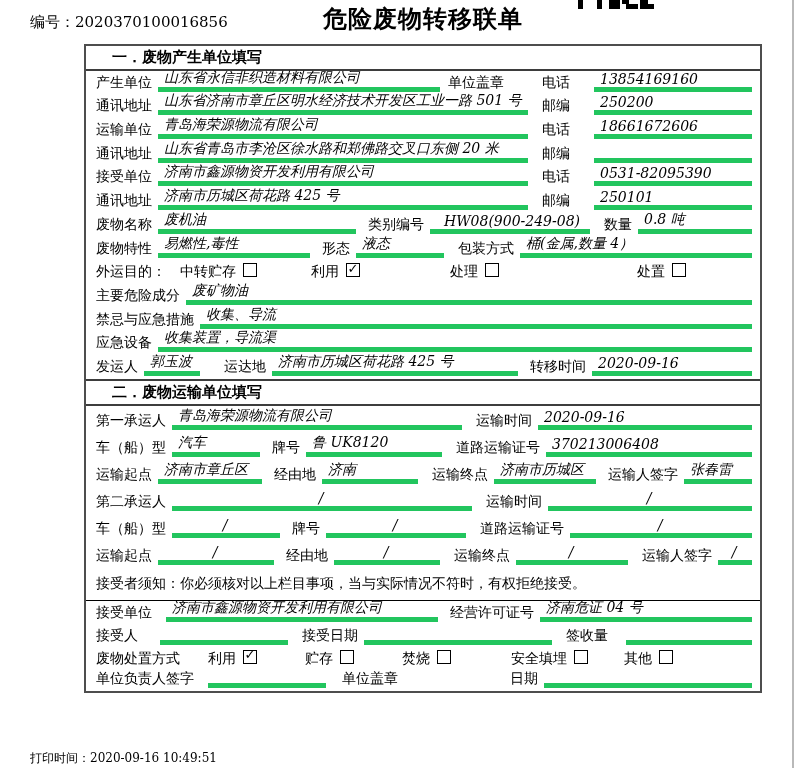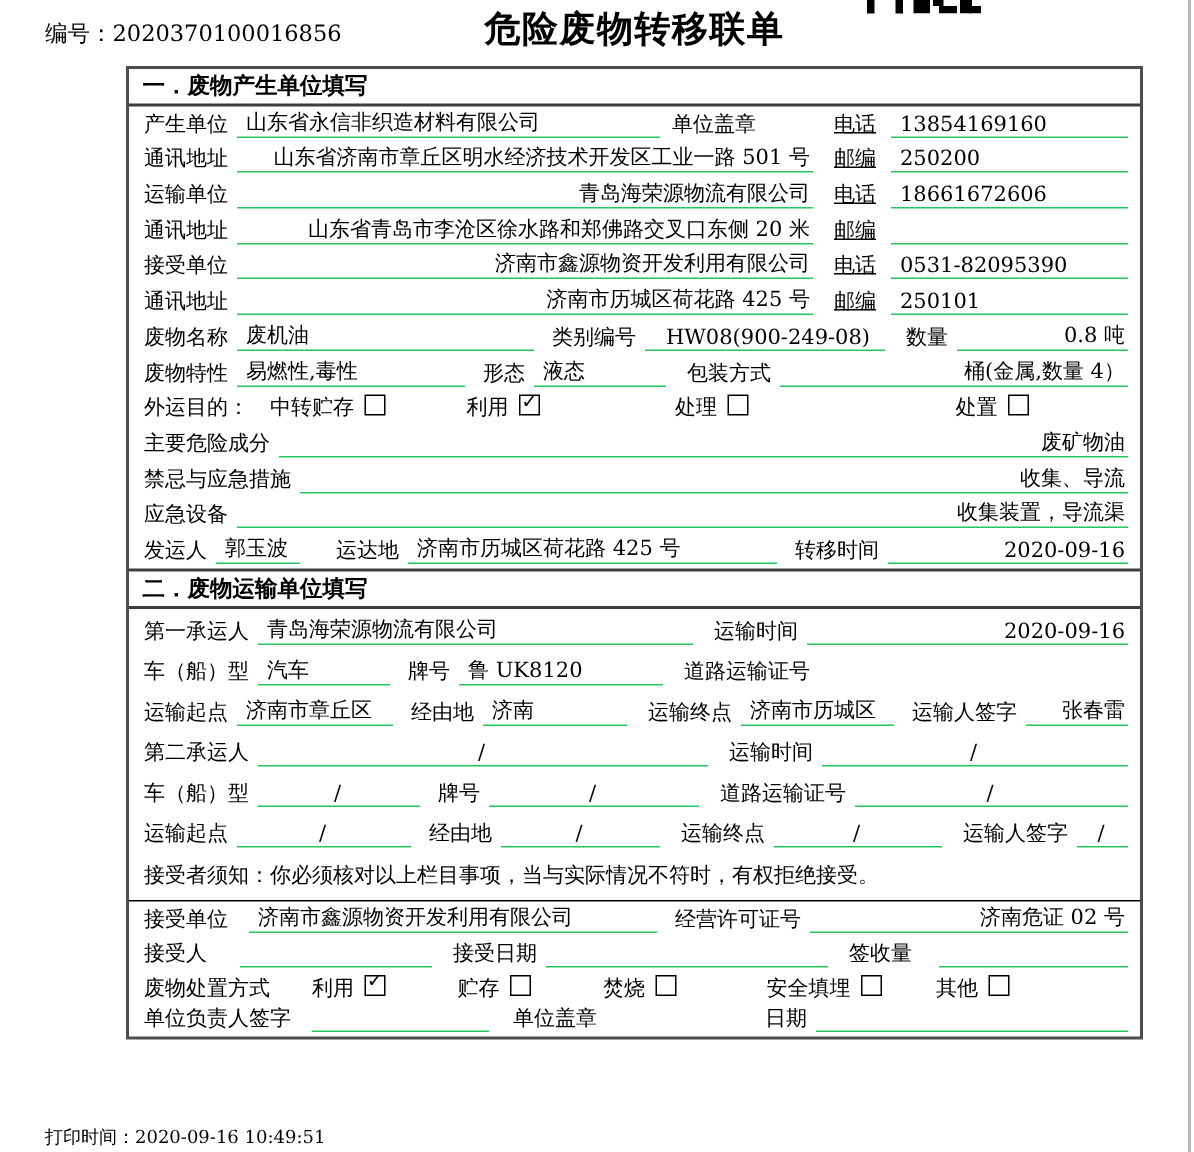--- a/index.html
+++ b/index.html
@@ -11,37 +11,37 @@
   .serial{position:absolute;left:30px;top:13px;font-size:15px;white-space:nowrap;}
   .title{position:absolute;left:84px;top:3px;width:678px;text-align:center;
          font-family:"DejaVu Sans","Liberation Sans",sans-serif;font-weight:bold;
          font-size:24px;letter-spacing:1px;}
   .qr{position:absolute;left:578px;top:0;width:76px;height:9px;overflow:hidden;}
   .qr div{position:absolute;background:#000;}
   
   .tbl{position:absolute;left:84px;top:44px;width:678px;border:2px solid #4d4d4d;
        background:#fff;box-sizing:border-box;}
   .sechead{font-family:"DejaVu Sans","Liberation Sans",sans-serif;font-weight:bold;
-           font-size:15px;height:23px;display:flex;align-items:center;padding-left:9px;
+           font-size:15px;height:23px;display:flex;align-items:center;padding-left:26px;
            border-bottom:2px solid #3d3d3d;}
   .sechead.mid{border-top:2px solid #3d3d3d;}
   .notice{height:32px;display:flex;align-items:center;padding-left:10px;
           border-bottom:1px solid #000;white-space:nowrap;}
   .r{display:flex;align-items:flex-end;padding:0 8px 3px 10px;box-sizing:border-box;}
   .s1 .r{height:23.7px;}
   .s2 .r{height:27px;}
   .s3 .r{height:23px;}
   .lbl{white-space:nowrap;margin-right:6px;}
   .ml8{margin-left:8px;} .ml12{margin-left:12px;} .ml14{margin-left:14px;}
   .ml16{margin-left:16px;} .ml24{margin-left:24px;}
-  .u{border-bottom:1px solid #22c55e;white-space:nowrap;padding:0 2px 0 6px;
-     min-height:16px;box-sizing:border-box;overflow:hidden;}
-  .grow{flex:1 1 auto;text-align:right;}
+  .u{border-bottom:5px solid #22c55e;white-space:nowrap;padding:0 2px 0 6px;
+     min-height:16px;box-sizing:border-box;overflow:hidden;font-style:italic;}
+  .grow{flex:1 1 auto;}
   .slash{text-align:center;padding-left:0;}
-  .rl{margin-left:14px;margin-right:10px;white-space:nowrap;text-decoration:underline;}
+  .rl{margin-left:14px;margin-right:24px;white-space:nowrap;}
   .rv{width:158px;}
   .cb{width:12px;height:12px;border:1.5px solid #000;display:inline-block;
       position:relative;margin-left:7px;vertical-align:-1px;}
   .cb.checked::after{content:"✓";position:absolute;left:0.5px;top:-3.5px;
       font-size:13px;font-weight:bold;font-family:"DejaVu Sans",sans-serif;}
   .opt{white-space:nowrap;display:flex;align-items:flex-start;}
   .ftr{position:absolute;left:30px;top:750px;font-size:12px;white-space:nowrap;}
 </style>
 </head>
 <body>
@@ -182,20 +182,21 @@
       <span class="lbl ml14">运输时间</span>
       <span class="u grow">2020-09-16</span>
     </div>
 
     <div class="r">
       <span class="lbl">车（船）型</span>
       <span class="u" style="width:88px">汽车</span>
       <span class="lbl ml12">牌号</span>
       <span class="u" style="width:136px">鲁 UK8120</span>
       <span class="lbl ml14">道路运输证号</span>
+      <span class="u grow">370213006408</span>
     </div>
 
     <div class="r">
       <span class="lbl">运输起点</span>
       <span class="u" style="width:104px">济南市章丘区</span>
       <span class="lbl ml12">经由地</span>
       <span class="u" style="width:96px">济南</span>
       <span class="lbl ml14">运输终点</span>
       <span class="u" style="width:102px">济南市历城区</span>
       <span class="lbl ml12">运输人签字</span>
@@ -230,21 +231,21 @@
     </div>
   </div>
 
   <div class="s3">
     <div class="notice">接受者须知：你必须核对以上栏目事项，当与实际情况不符时，有权拒绝接受。</div>
 
     <div class="r" style="height:24px">
       <span class="lbl">接受单位</span>
       <span class="u ml8" style="width:272px">济南市鑫源物资开发利用有限公司</span>
       <span class="lbl ml12">经营许可证号</span>
-      <span class="u grow">济南危证 02 号</span>
+      <span class="u grow">济南危证 04 号</span>
     </div>
 
     <div class="r">
       <span class="lbl">接受人</span>
       <span class="u ml16" style="width:128px"></span>
       <span class="lbl ml14">接受日期</span>
       <span class="u" style="width:188px"></span>
       <span class="lbl ml14">签收量</span>
       <span class="u grow ml12"></span>
     </div>

